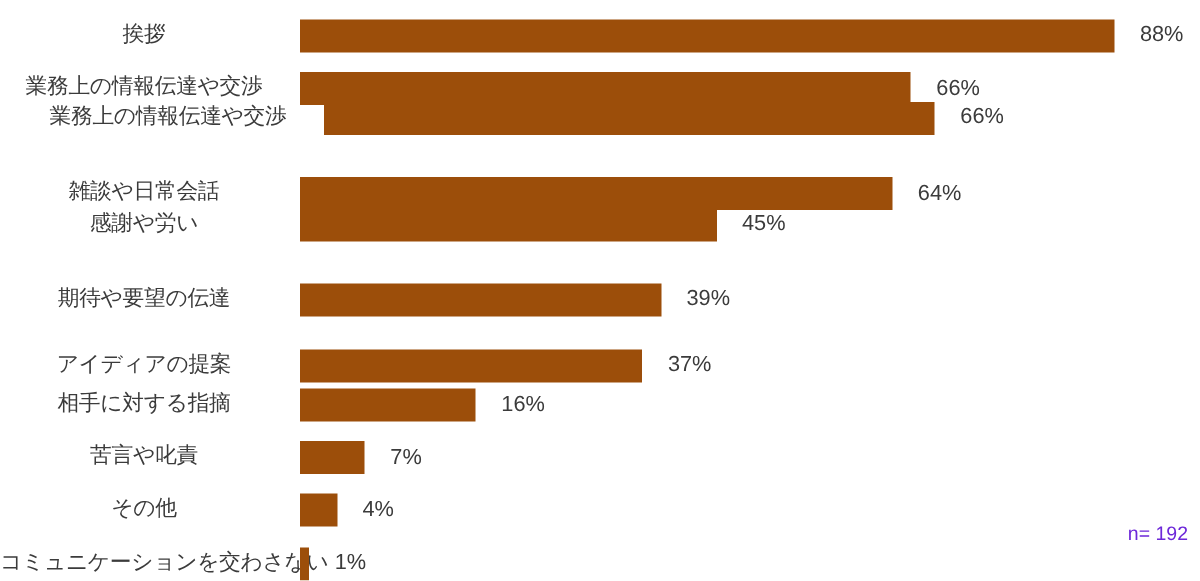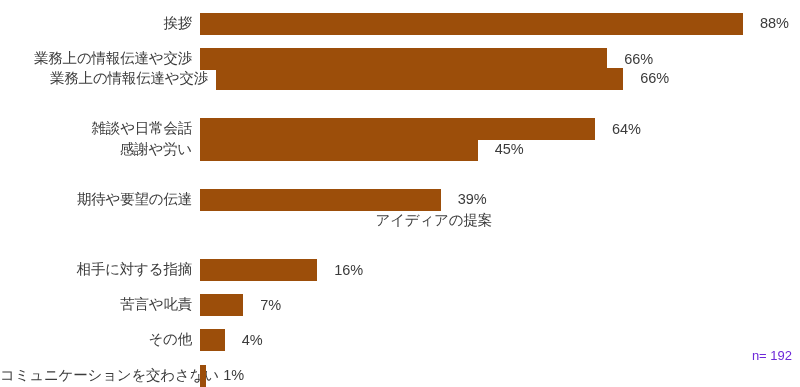--- a/index.html
+++ b/index.html
@@ -31,21 +31,21 @@
     position: absolute;
     left: 0;
     width: 800px;
     height: 35.2px;
     display: flex;
     align-items: center;
   }
   .cat-label {
     width: 200px;
     flex: 0 0 200px;
-    text-align: right;
+    text-align: center;
     padding-right: 8px;
     box-sizing: border-box;
     font-size: 14.5px;
     line-height: 1.1;
     color: #3b3b3b;
     white-space: nowrap;
     letter-spacing: -0.2px;
   }
   .bar-wrap {
     position: relative;
@@ -116,21 +116,21 @@
           <span class="value-label">45%</span>
         </div>
       </div>
       <div class="bar-row" style="top: 182px;">
         <div class="cat-label" style="flex-basis: 200px; width: 200px;">期待や要望の伝達</div>
         <div class="bar-wrap">
           <div class="bar" style="width: 240.63px; height: 22px; background: rgb(156, 78, 10);"></div>
           <span class="value-label">39%</span>
         </div>
       </div>
-      <div class="bar-row" style="top: 213px; flex-direction: column;">
+      <div class="bar-row" style="top: 226px;">
         <div class="cat-label" style="flex-basis: 200px; width: 200px;">アイディアの提案</div>
         <div class="bar-wrap">
           <div class="bar" style="width: 228.29px; height: 22px; background: rgb(156, 78, 10);"></div>
           <span class="value-label">37%</span>
         </div>
       </div>
       <div class="bar-row" style="top: 252.4px;">
         <div class="cat-label" style="flex-basis: 200px; width: 200px;">相手に対する指摘</div>
         <div class="bar-wrap">
           <div class="bar" style="width: 117.23px; height: 22px; background: rgb(156, 78, 10);"></div>

